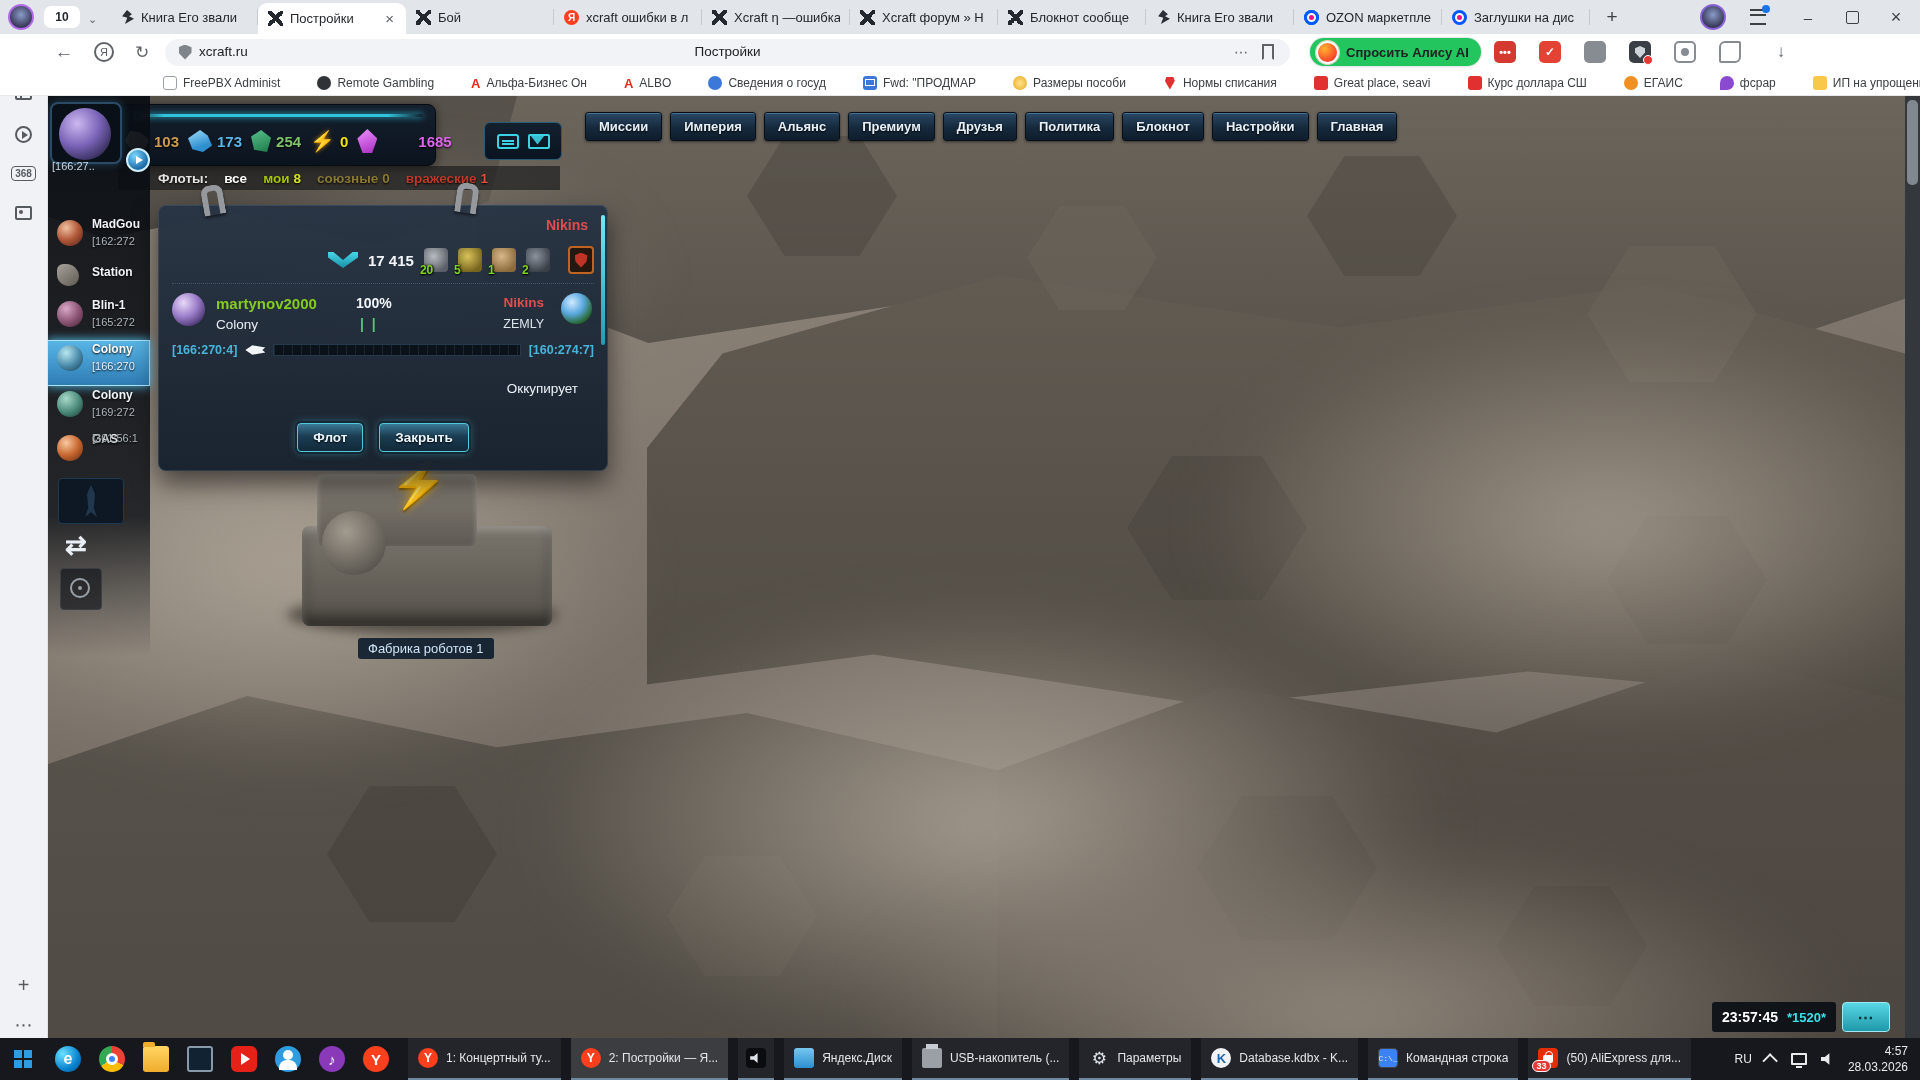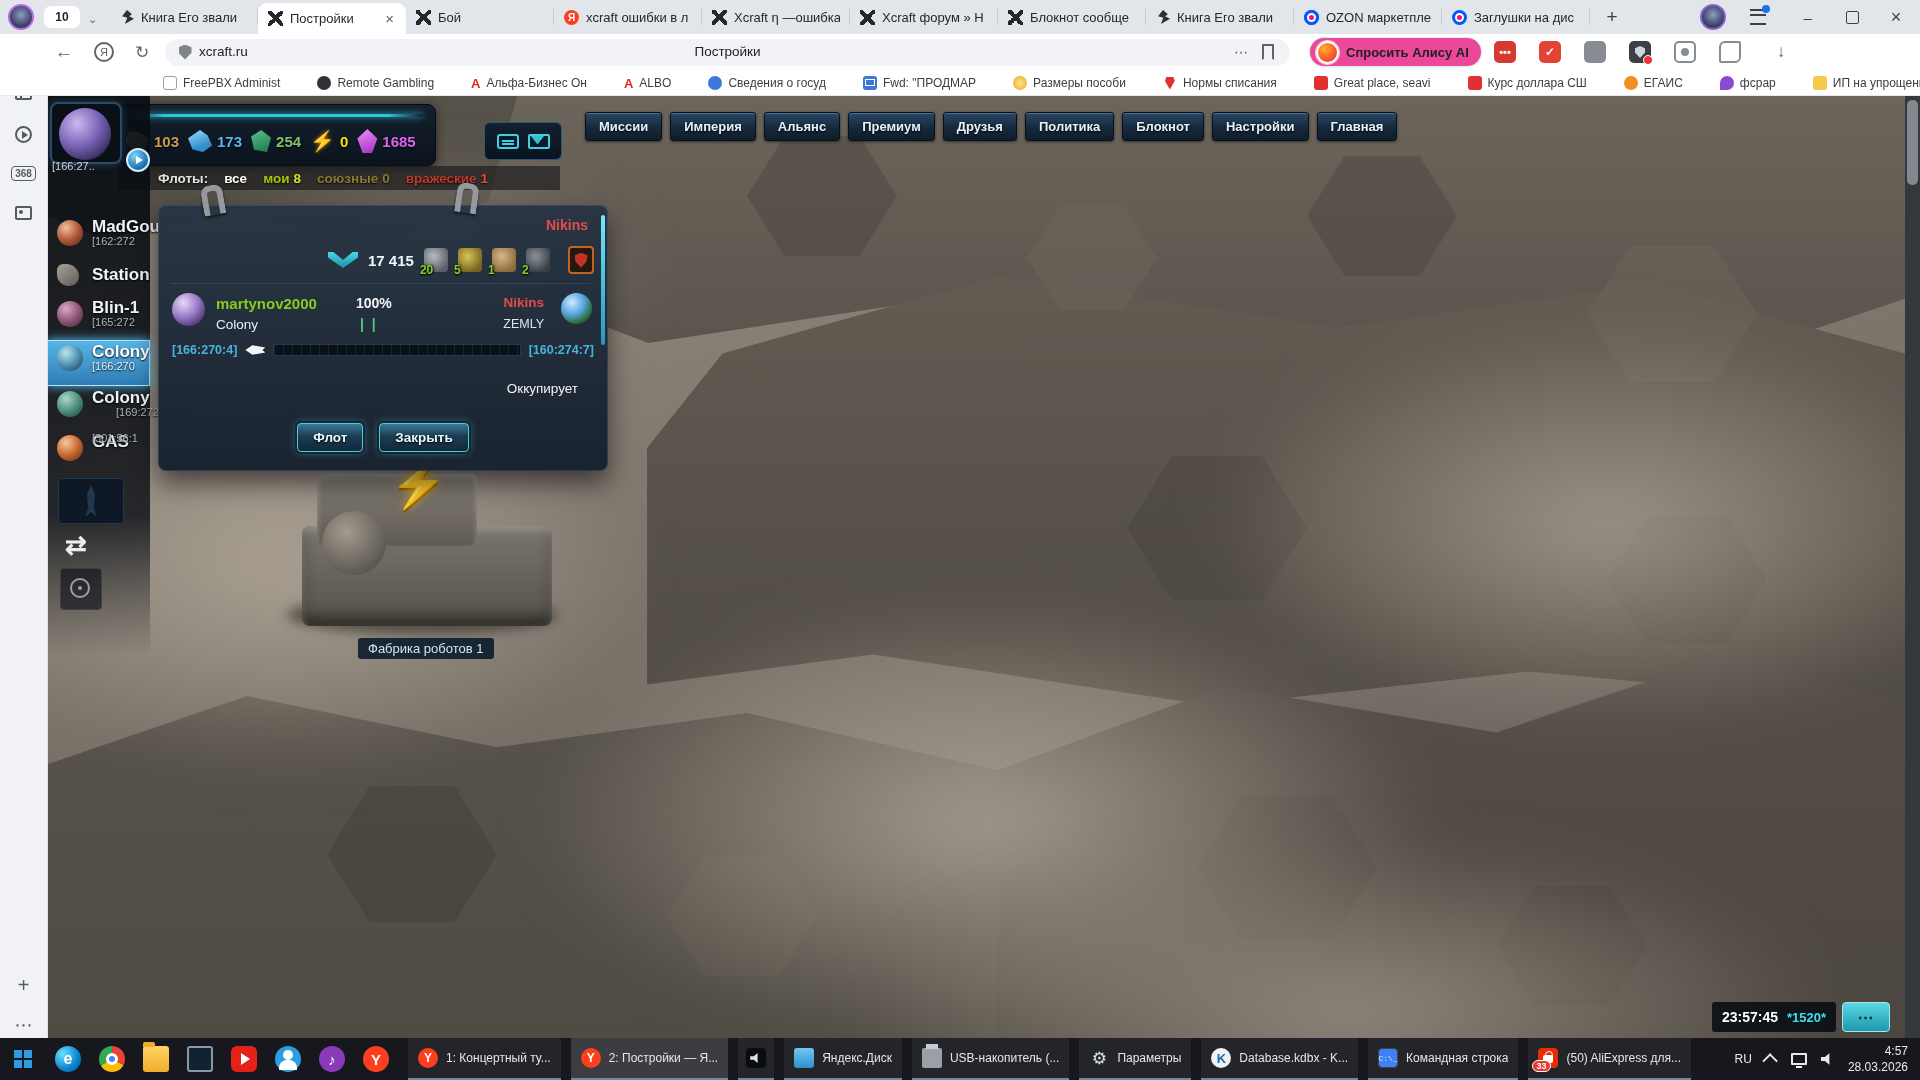--- a/index.html
+++ b/index.html
@@ -25,21 +25,21 @@
   .menuico{width:16px;height:12px;border-top:2px solid #3c4043;border-bottom:2px solid #3c4043;position:relative;}
   .menuico:after{content:"";position:absolute;left:0;top:3px;width:100%;height:2px;background:#3c4043;}
   .bluedot{position:absolute;right:-4px;top:-6px;width:8px;height:8px;border-radius:50%;background:#1a73e8;}
 
   .toolbar{position:absolute;left:0;top:34px;width:1920px;height:36px;background:#ffffff;z-index:50;}
   .tbico{position:absolute;top:0;height:36px;display:flex;align-items:center;justify-content:center;color:#5f6368;}
   .addrbar{position:absolute;left:165px;top:5px;width:1125px;height:27px;background:#f1f3f6;border-radius:14px;}
   .urltxt{position:absolute;left:34px;top:5px;font-size:13.5px;color:#202124;}
   .pagetitle{position:absolute;left:0;right:0;top:5px;text-align:center;font-size:13.5px;color:#202124;}
   .shieldico{width:13px;height:15px;background:#80858c;clip-path:polygon(50% 0,100% 18%,100% 55%,50% 100%,0 55%,0 18%);}
-  .alice{position:absolute;left:1310px;top:4px;height:28px;border-radius:14px;background:#ec4899;
+  .alice{position:absolute;left:1310px;top:4px;height:28px;border-radius:14px;background:#22c55e;
          box-shadow:0 0 0 1px #e4e7ec,0 1px 3px rgba(0,0,0,.12);display:flex;align-items:center;gap:7px;padding:0 12px 0 6px;}
   .aliceico{width:19px;height:19px;border-radius:50%;background:radial-gradient(circle at 35% 30%,#ffb32e,#fa3e2c 75%);
             border:2px solid #fff;box-shadow:0 0 0 1px #f0d0c0;box-sizing:content-box;}
   .alicetxt{font-size:13px;color:#202124;font-weight:bold;}
   .extico{position:absolute;top:7px;width:22px;height:22px;border-radius:5px;display:flex;align-items:center;justify-content:center;}
 
   .bookbar{position:absolute;left:0;top:70px;width:1920px;height:26px;background:#fff;border-bottom:1px solid #e6e8eb;
            display:flex;align-items:center;gap:37px;padding-left:163px;box-sizing:border-box;overflow:hidden;z-index:50;}
   .bm{display:flex;align-items:center;gap:6px;font-size:12px;color:#3c4043;white-space:nowrap;flex:none;}
   .bi{width:14px;height:14px;flex:none;border-radius:3px;}
@@ -96,21 +96,21 @@
   .homeframe{position:absolute;left:3px;top:6px;width:72px;height:62px;border:2px solid #2a4a66;border-radius:8px;
              background:#0a1018;box-shadow:0 0 8px rgba(60,150,200,.35);box-sizing:border-box;}
   .homeplanet{position:absolute;left:7px;top:4px;width:52px;height:52px;border-radius:50%;
               background:radial-gradient(circle at 35% 30%,#cdb8f0,#7a64b8 45%,#39305e 78%,#1a1430);}
   .homecoords{position:absolute;left:5px;top:64px;font-size:11px;color:#cdd5dd;}
   .playbtn{position:absolute;left:79px;top:52px;width:24px;height:24px;border-radius:50%;
            background:radial-gradient(circle at 35% 30%,#7ad8ff,#1c6aa8 70%);border:2px solid #cfeeff;
            box-sizing:border-box;display:flex;align-items:center;justify-content:center;}
   .playbtn:after{content:"";border-left:7px solid #fff;border-top:4px solid transparent;border-bottom:4px solid transparent;margin-left:2px;}
   .planet{position:absolute;left:10px;width:26px;height:26px;border-radius:50%;}
-  .pname{position:absolute;left:45px;font-size:17px;font-weight:bold;color:#f0f4f8;text-shadow:0 1px 2px #000;white-space:nowrap;}
+  .pname{position:absolute;left:45px;font-size:12px;font-weight:bold;color:#f0f4f8;text-shadow:0 1px 2px #000;white-space:nowrap;}
   .pcoords{position:absolute;left:45px;font-size:11px;color:#aeb6be;text-shadow:0 1px 2px #000;white-space:nowrap;}
   .selband{position:absolute;left:0;top:244px;width:103px;height:46px;
            background:linear-gradient(180deg,#58b6e6,#2e7bb4);box-shadow:inset 0 0 0 1px #aee4ff,0 0 10px #57c8f8;}
   .rockbox{position:absolute;left:11px;top:382px;width:64px;height:44px;background:#0d1824;border:1px solid #1e3a52;border-radius:4px;}
   .i-rocketship{position:absolute;left:22px;top:6px;width:20px;height:32px;background:#20374e;
                 clip-path:polygon(50% 0,70% 28%,64% 72%,80% 100%,50% 84%,20% 100%,36% 72%,30% 28%);}
   .exch{position:absolute;left:18px;top:434px;font-size:26px;color:#e8eef4;font-weight:bold;}
   .radarbox{position:absolute;left:13px;top:472px;width:40px;height:40px;border:1px solid #3a3f45;border-radius:4px;background:rgba(10,14,20,.6);}
   .radarc{position:absolute;left:9px;top:9px;width:20px;height:20px;border:2px solid #9aa0a8;border-radius:50%;box-sizing:border-box;}
   .radarc:after{content:"";position:absolute;left:6px;top:6px;width:4px;height:4px;border-radius:50%;background:#9aa0a8;}
@@ -310,21 +310,21 @@
     <div class="pname" style="top:202px;">Blin-1</div>
     <div class="pcoords" style="top:220px;">[165:272</div>
 
     <div class="selband"></div>
     <div class="planet" style="top:249px;background:radial-gradient(circle at 35% 30%,#b8e8f0,#4888a8 55%,#183848);"></div>
     <div class="pname" style="top:246px;color:#ffffff;">Colony</div>
     <div class="pcoords" style="top:264px;color:#eaf6ff;">[166:270</div>
 
     <div class="planet" style="top:295px;background:radial-gradient(circle at 35% 30%,#a8d8c8,#488878 55%,#183830);"></div>
     <div class="pname" style="top:292px;">Colony</div>
-    <div class="pcoords" style="top:310px;margin-left:24px;">[169:272</div>
+    <div class="pcoords" style="top:310px;">[169:272</div>
 
     <div class="planet" style="top:339px;background:radial-gradient(circle at 35% 30%,#f8c8a0,#c86830 50%,#602810);"></div>
     <div class="pname" style="top:336px;">GAS</div>
     <div class="pcoords" style="top:336px;">[301:56:1</div>
 
     <div class="rockbox">
       <div class="i-rocketship"></div>
     </div>
     <div class="exch">⇄</div>
     <div class="radarbox">
@@ -346,21 +346,21 @@
       <div class="res">
         <span class="i-green"></span>
         <span class="resval" style="color:#7fc468;">254</span>
       </div>
       <div class="res">
         <span class="i-bolt">⚡</span>
         <span class="resval" style="color:#f2e214;">0</span>
       </div>
       <div class="res">
         <span class="i-magen"></span>
-        <span class="resval" style="color:#df64ef;">1685</span>
+        <span class="resval" style="color:#df64ef;margin-left:36px;">1685</span>
       </div>
     </div>
   </div>
 
   <div class="msgbox">
     <span class="i-chat"></span>
     <span class="i-mail"></span>
   </div>
 
   <div class="gmenu">

